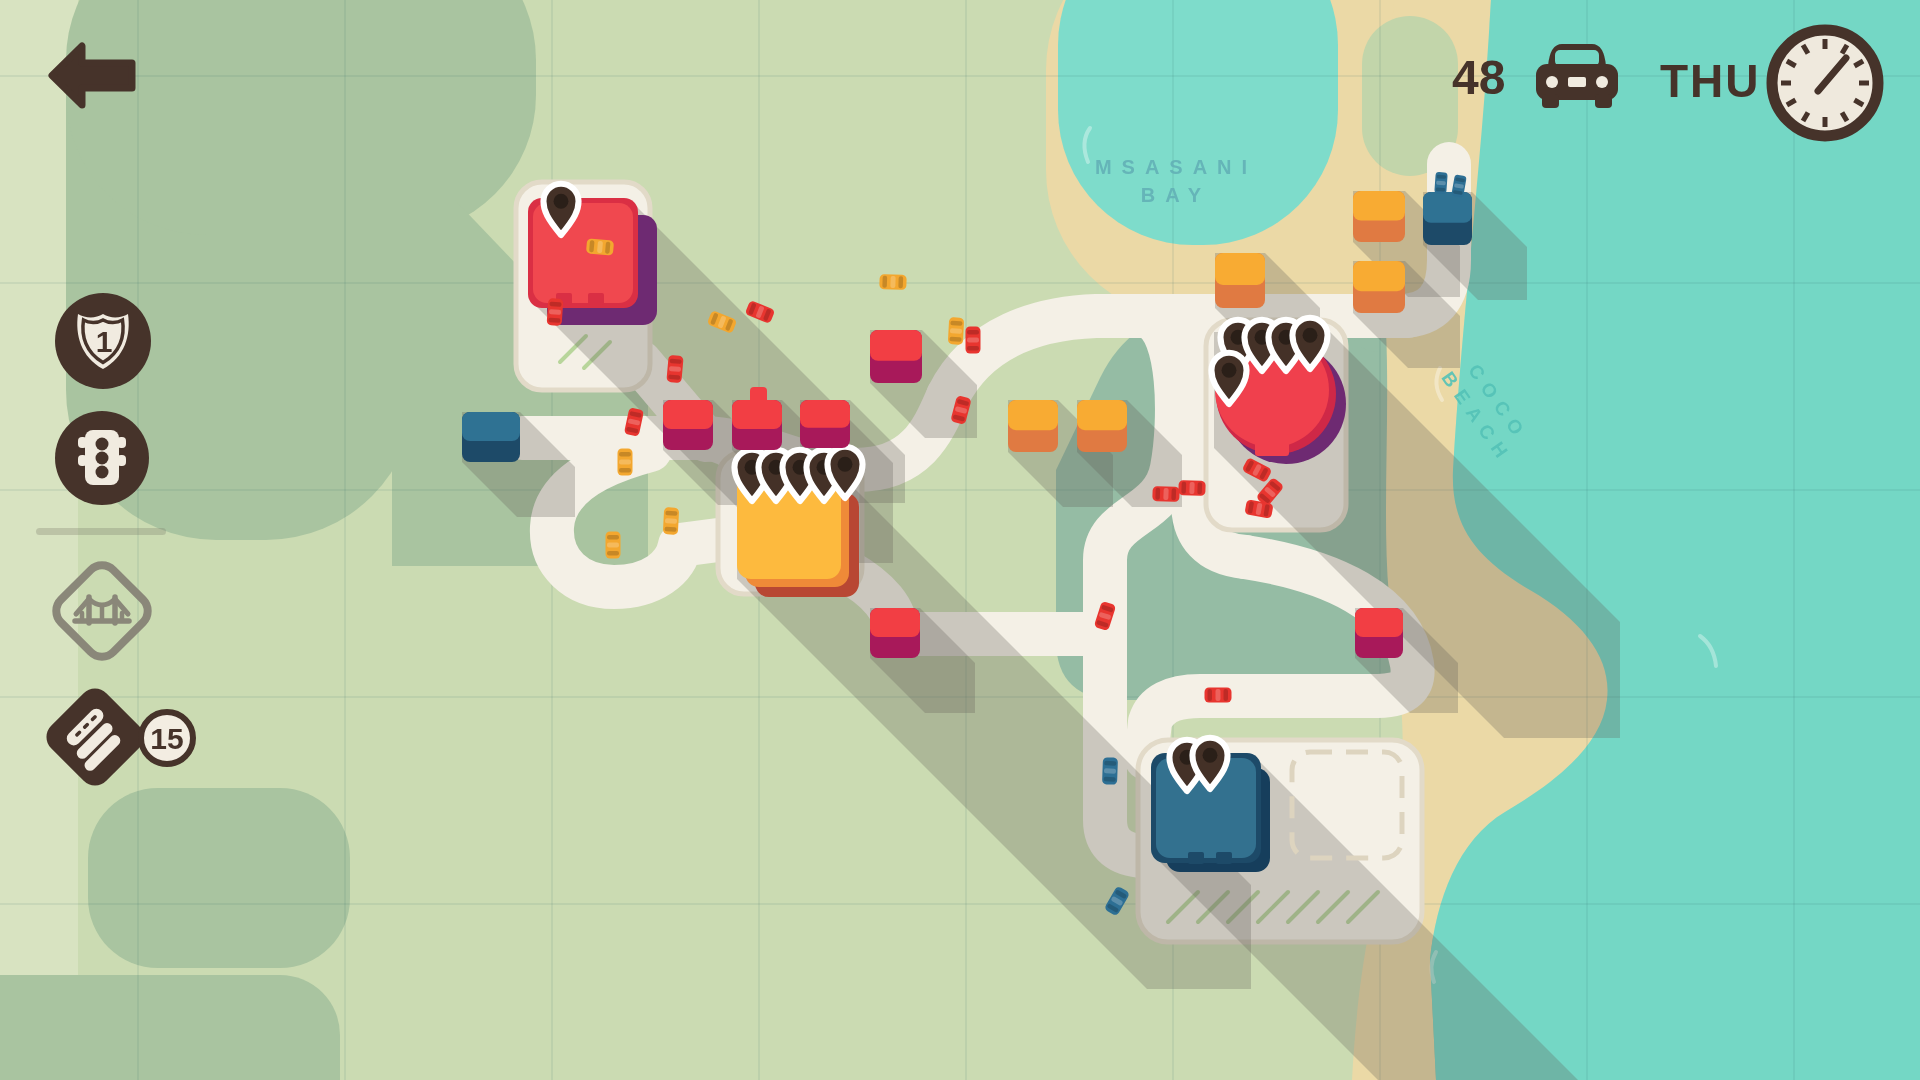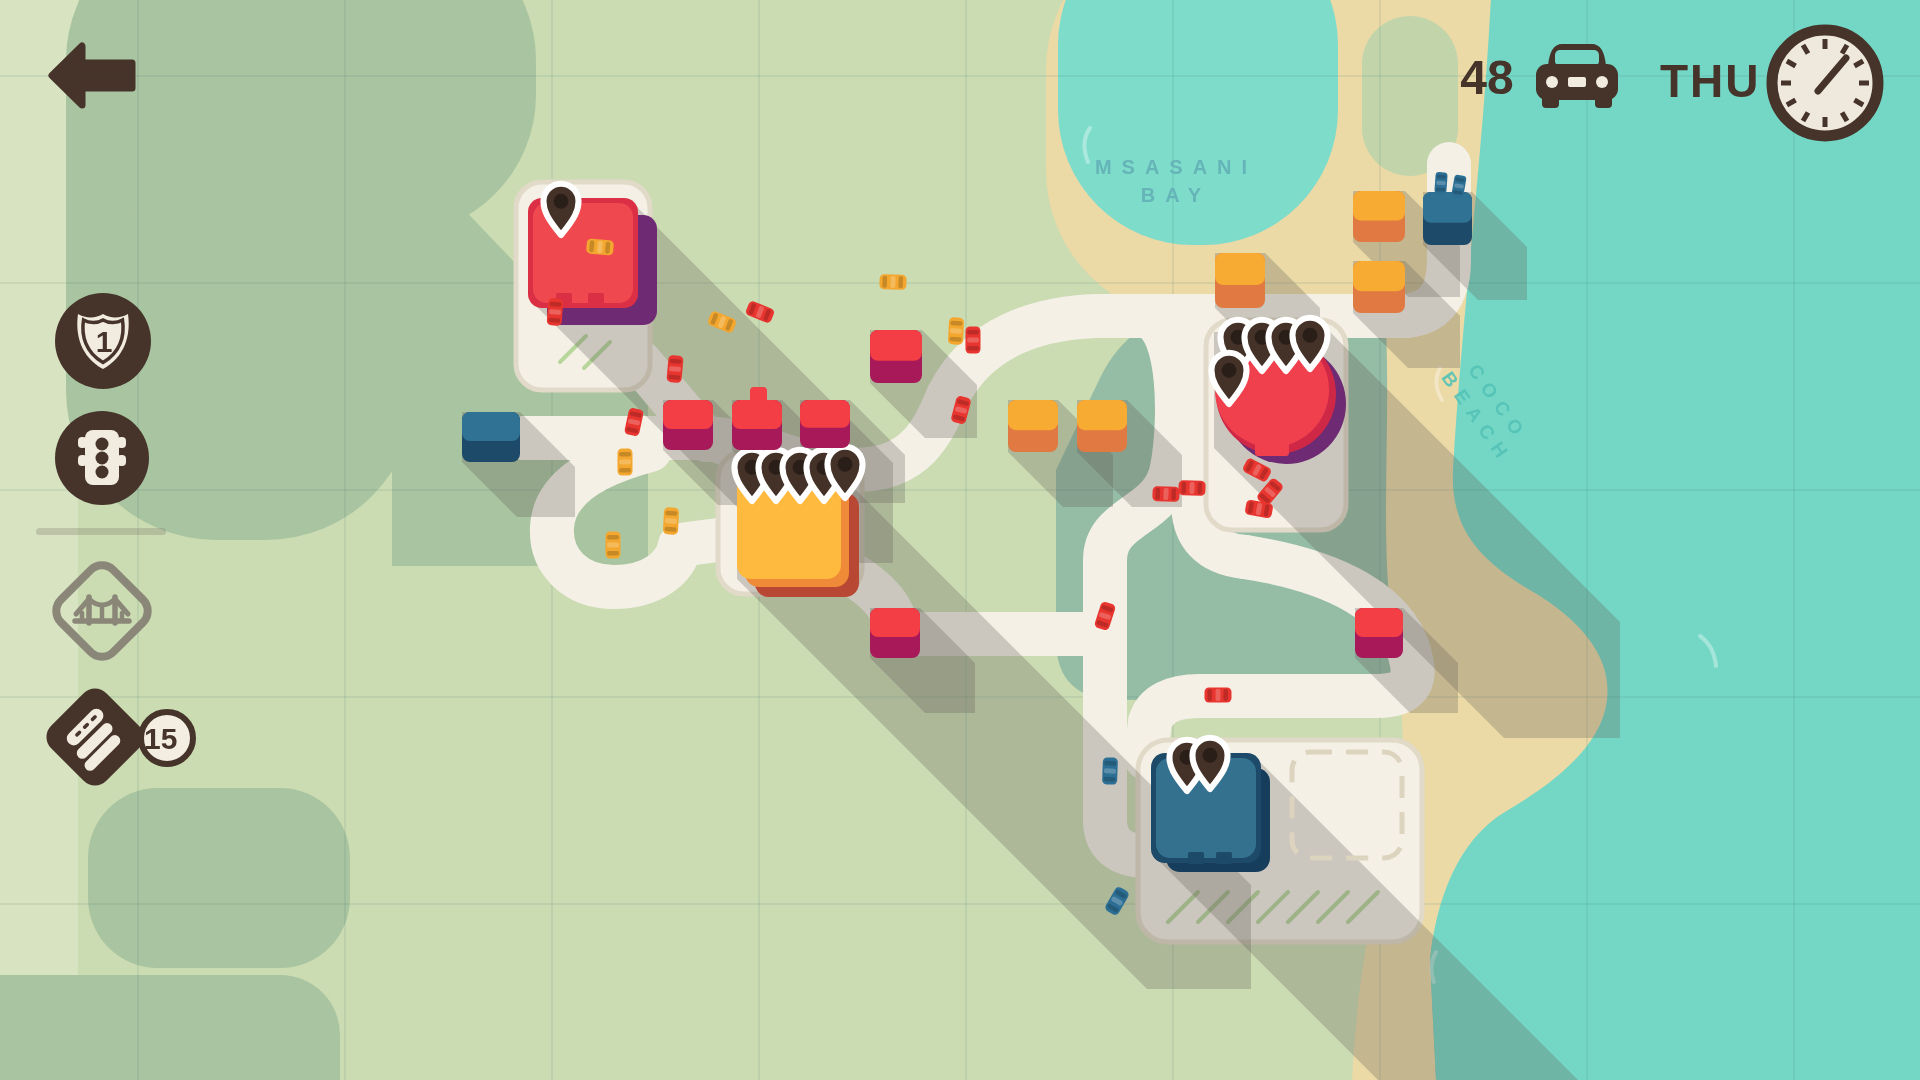--- a/index.html
+++ b/index.html
@@ -1,33 +1,33 @@
 <!DOCTYPE html>
 <html><head>
 <meta charset="utf-8">
 <style>
   html,body{margin:0;padding:0;background:#cbdbb2;}
   #stage{position:relative;width:1920px;height:1080px;overflow:hidden;
          font-family:"Liberation Sans", sans-serif;}
   #map{position:absolute;left:0;top:0;}
   .hud-text{position:absolute;color:#46332a;font-weight:bold;}
-  #trip-count{left:1452px;top:50px;font-size:48px;width:70px;text-align:center;}
+  #trip-count{left:1452px;top:50px;font-size:48px;width:70px;text-align:left;}
   #day-label{left:1660px;top:54px;font-size:46px;letter-spacing:2px;}
   #back-button{position:absolute;left:46px;top:38px;width:96px;height:80px;background:none;border:none;padding:0;cursor:pointer;}
   #car-icon{position:absolute;left:1534px;top:40px;}
   #clock{position:absolute;left:1764px;top:22px;}
   .side-btn{position:absolute;background:none;border:none;padding:0;cursor:pointer;}
   #motorway-btn{left:55px;top:293px;width:96px;height:96px;}
   #light-btn{left:55px;top:411px;width:94px;height:94px;}
   #divider{position:absolute;left:36px;top:528px;width:130px;height:7px;border-radius:4px;background:rgba(122,122,106,0.30);}
   #bridge-btn{left:44px;top:553px;width:116px;height:116px;}
   #tiles-btn{left:33px;top:675px;width:124px;height:124px;}
   #tile-badge{position:absolute;left:138px;top:709px;width:58px;height:58px;border-radius:50%;
       background:#f3ede2;border:6px solid #46332a;box-sizing:border-box;
-      color:#46332a;font-weight:bold;font-size:30px;line-height:47px;}
+      color:#46332a;font-weight:bold;font-size:30px;line-height:47px;text-align:center;}
 </style>
 </head>
 <body>
 
 <div id="stage">
   <svg id="map" width="1920" height="1080" viewBox="0 0 1920 1080">
       <rect x="0" y="0" width="1920" height="1080" rx="0" fill="#cbdbb2"></rect>
       <rect x="0" y="0" width="78" height="1080" rx="0" fill="#d8e3c1"></rect>
       <rect x="66" y="-80" width="350" height="620" rx="150" fill="#a9c4a0"></rect>
       <rect x="66" y="-80" width="470" height="315" rx="140" fill="#a9c4a0"></rect>

